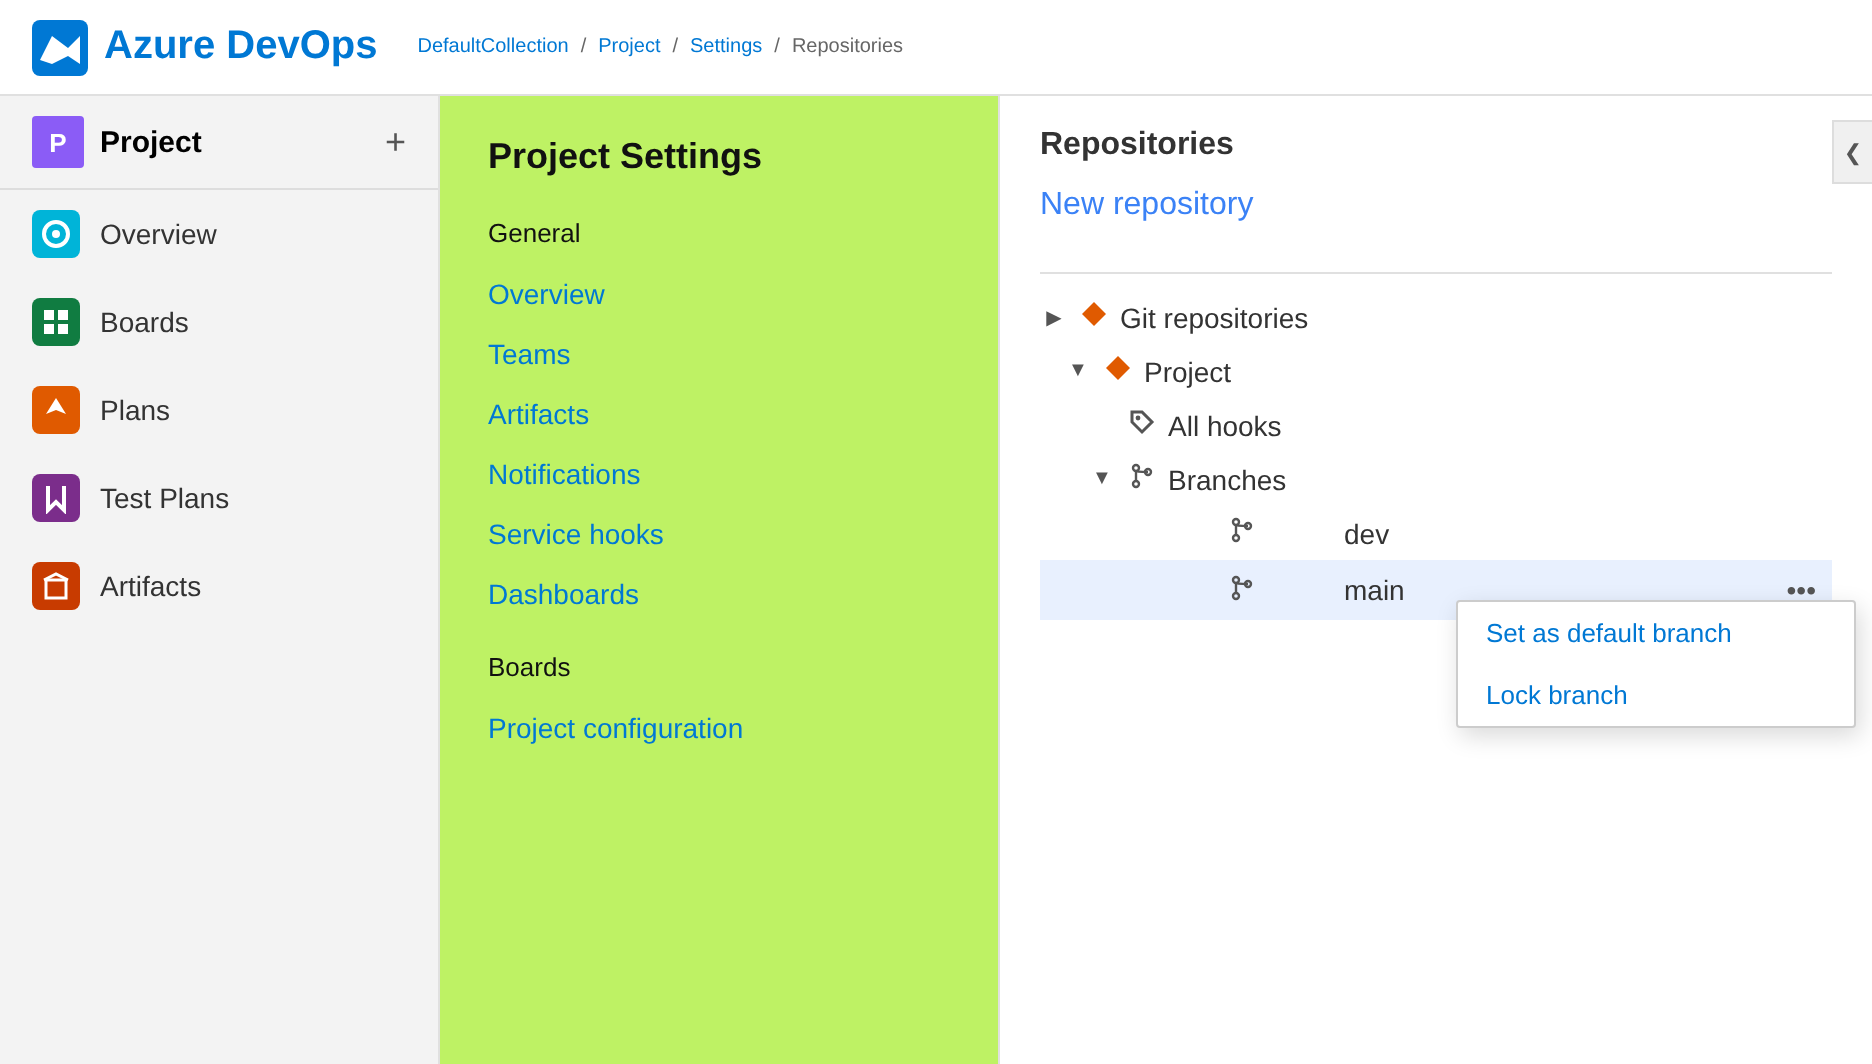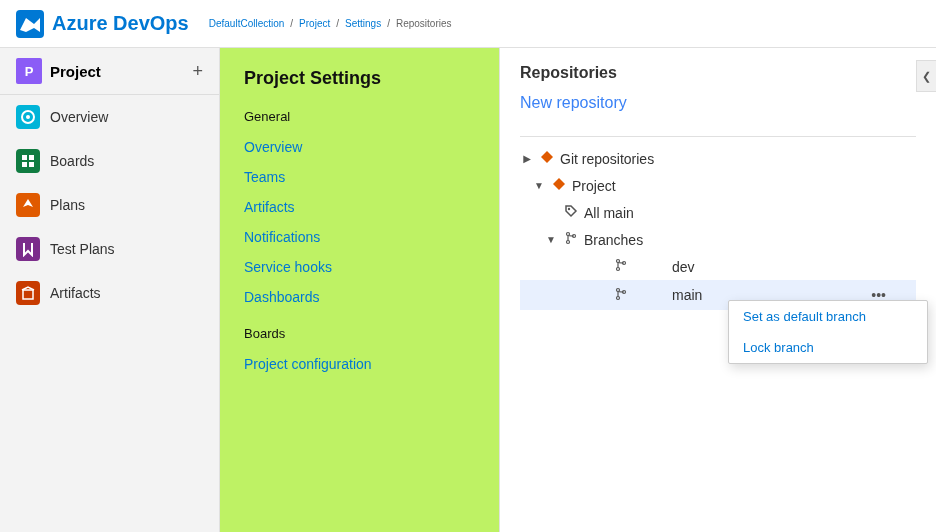--- a/index.html
+++ b/index.html
@@ -376,21 +376,21 @@
 
       
       <div class="tree-item indent-2">
         <span style="width:14px;"></span>
         <span class="tag-icon">
           <svg width="14" height="14" viewBox="0 0 14 14">
               <path d="M2,2 L7,2 L12,7 L7,12 L2,7 Z" fill="none" stroke="#555" stroke-width="1.5"></path>
               <circle cx="5" cy="5" r="1.2" fill="#555"></circle>
             </svg>
         </span>
-        <span>All main</span>
+        <span>All hooks</span>
       </div>
 
       
       <div class="tree-item indent-2">
         <span class="tree-chevron">▼</span>
         <span class="branch-icon">
           <svg width="14" height="14" viewBox="0 0 14 14">
               <circle cx="4" cy="3" r="1.5" fill="none" stroke="#555" stroke-width="1.2"></circle>
               <circle cx="4" cy="11" r="1.5" fill="none" stroke="#555" stroke-width="1.2"></circle>
               <circle cx="10" cy="5" r="1.5" fill="none" stroke="#555" stroke-width="1.2"></circle>
@@ -410,21 +410,21 @@
               <circle cx="4" cy="11" r="1.5" fill="none" stroke="#555" stroke-width="1.2"></circle>
               <circle cx="10" cy="5" r="1.5" fill="none" stroke="#555" stroke-width="1.2"></circle>
               <line x1="4" y1="4.5" x2="4" y2="9.5" stroke="#555" stroke-width="1.2"></line>
               <path d="M4,4.5 Q4,5 10,5" fill="none" stroke="#555" stroke-width="1.2"></path>
             </svg>
         </span>
         <span>dev</span>
       </div>
 
       
-      <div class="tree-item indent-3 branch-row-selected" style="padding-right:24px;">
+      <div class="tree-item indent-3 branch-row-selected" style="padding-right:2px;">
         <span style="width:14px;"></span>
         <span class="branch-icon">
           <svg width="14" height="14" viewBox="0 0 14 14">
               <circle cx="4" cy="3" r="1.5" fill="none" stroke="#555" stroke-width="1.2"></circle>
               <circle cx="4" cy="11" r="1.5" fill="none" stroke="#555" stroke-width="1.2"></circle>
               <circle cx="10" cy="5" r="1.5" fill="none" stroke="#555" stroke-width="1.2"></circle>
               <line x1="4" y1="4.5" x2="4" y2="9.5" stroke="#555" stroke-width="1.2"></line>
               <path d="M4,4.5 Q4,5 10,5" fill="none" stroke="#555" stroke-width="1.2"></path>
             </svg>
         </span>

